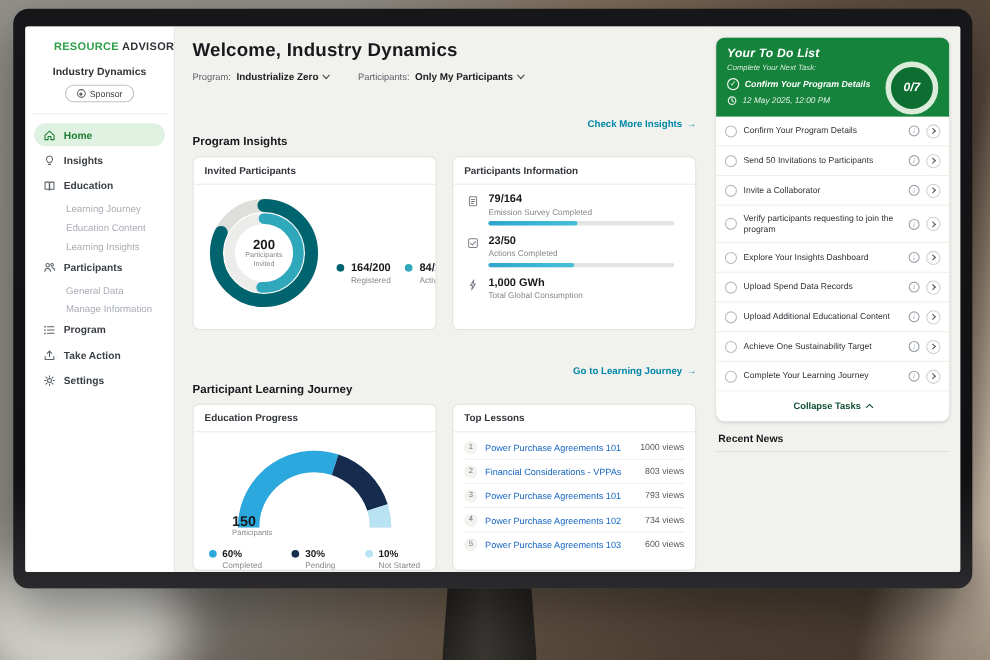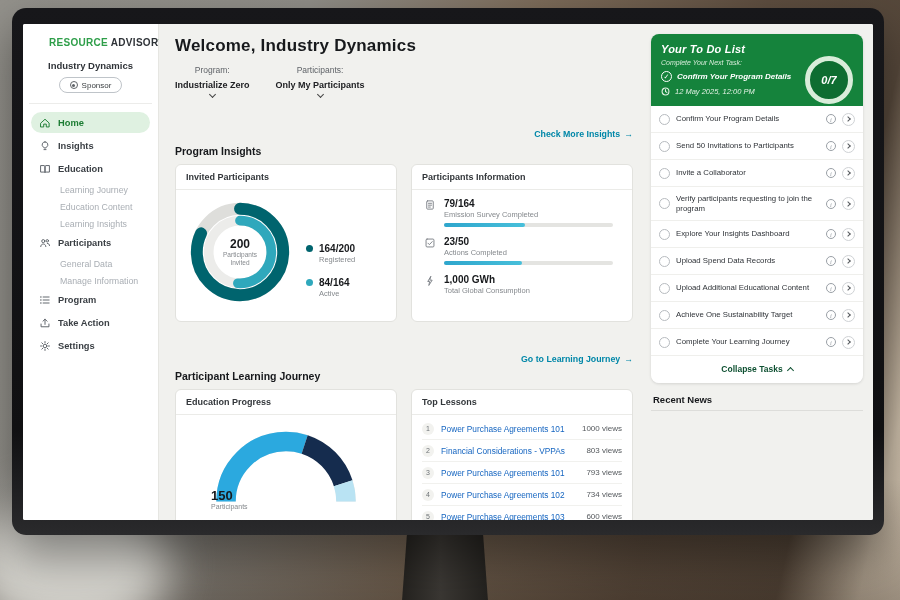--- a/index.html
+++ b/index.html
@@ -38,21 +38,21 @@
     font-size:9.3px;font-weight:600;color:#3a3f44;cursor:pointer;}
   .nav-item svg{width:12px;height:12px;stroke:#5a6066;fill:none;stroke-width:1.1;stroke-linecap:round;stroke-linejoin:round;flex-shrink:0;}
   .nav-item.active{background:#dff1e1;color:#1c7c33;}
   .nav-item.active svg{stroke:#1c7c33;}
   .nav-sub{display:block;padding:3.5px 8px 3.5px 29px;font-size:8.8px;color:#a9aeb4;cursor:pointer;}
 
   
   .main{flex:1;background:#f1f1ee;padding:12px 12px 0 16px;overflow:hidden;min-width:0;}
   .welcome{font-size:17px;font-weight:bold;color:#17191c;letter-spacing:.2px;}
   .filters{display:flex;gap:26px;margin-top:9px;align-items:center;}
-  .filter{display:flex;align-items:center;gap:5px;cursor:pointer;flex-direction:column;}
+  .filter{display:flex;align-items:center;gap:5px;cursor:pointer;}
   .filter-label{font-size:8.5px;color:#5f6368;}
   .filter-value{font-size:9px;font-weight:bold;color:#202124;}
   .chev-down{width:5px;height:5px;border-right:1.3px solid #444;border-bottom:1.3px solid #444;transform:rotate(45deg);margin-top:-3px;}
   .section-row{display:flex;justify-content:space-between;align-items:center;margin:13px 0 7px;}
   .section-title{font-size:10.5px;font-weight:bold;color:#17191c;margin-top:35px;}
   .section-link{font-size:8.8px;font-weight:bold;color:#0087a8;cursor:pointer;display:flex;align-items:center;gap:4px;}
   .cards-row{display:flex;gap:14px;}
   .card{background:#fff;border:1px solid #e2e2de;border-radius:6px;flex:1;overflow:hidden;min-width:0;}
   .card-head{padding:7px 10px;border-bottom:1px solid #ebebe8;font-size:9px;font-weight:bold;color:#33373b;}
   .card-tall{height:158px;}
@@ -62,21 +62,21 @@
   .donut-row{display:flex;align-items:center;padding:8px 8px 8px 10px;gap:12px;}
   .donut-wrap{position:relative;width:108px;height:108px;flex-shrink:0;}
   .donut-wrap svg{width:108px;height:108px;}
   .donut-bg-outer{fill:none;stroke:#dededb;stroke-width:11;}
   .donut-outer{fill:none;stroke-width:11;stroke-linecap:round;}
   .donut-bg-inner{fill:none;stroke:#ececea;stroke-width:9;}
   .donut-inner{fill:none;stroke-width:9;stroke-linecap:round;}
   .donut-center{position:absolute;inset:0;display:flex;flex-direction:column;align-items:center;justify-content:center;text-align:center;}
   .donut-val{font-size:12px;font-weight:bold;color:#17191c;}
   .donut-lab{font-size:6.5px;color:#85898d;width:46px;line-height:1.3;}
-  .legend-col{display:flex;flex-direction:column;gap:13px;margin-top:36px;}
+  .legend-col{display:flex;gap:13px;margin-top:36px;}
   .legend-item{display:flex;align-items:flex-start;gap:6px;}
   .dot{width:7px;height:7px;border-radius:50%;margin-top:2px;flex-shrink:0;}
   .leg-val{font-size:10px;font-weight:bold;color:#17191c;}
   .leg-lab{font-size:7.5px;color:#85898d;margin-top:1px;}
 
   
   .stats{padding:8px 12px 0;}
   .stat{display:flex;gap:8px;margin-bottom:9px;}
   .stat svg{width:12px;height:12px;stroke:#7c8187;fill:none;stroke-width:1.1;stroke-linecap:round;stroke-linejoin:round;margin-top:1px;flex-shrink:0;}
   .stat-body{flex:1;min-width:0;}

